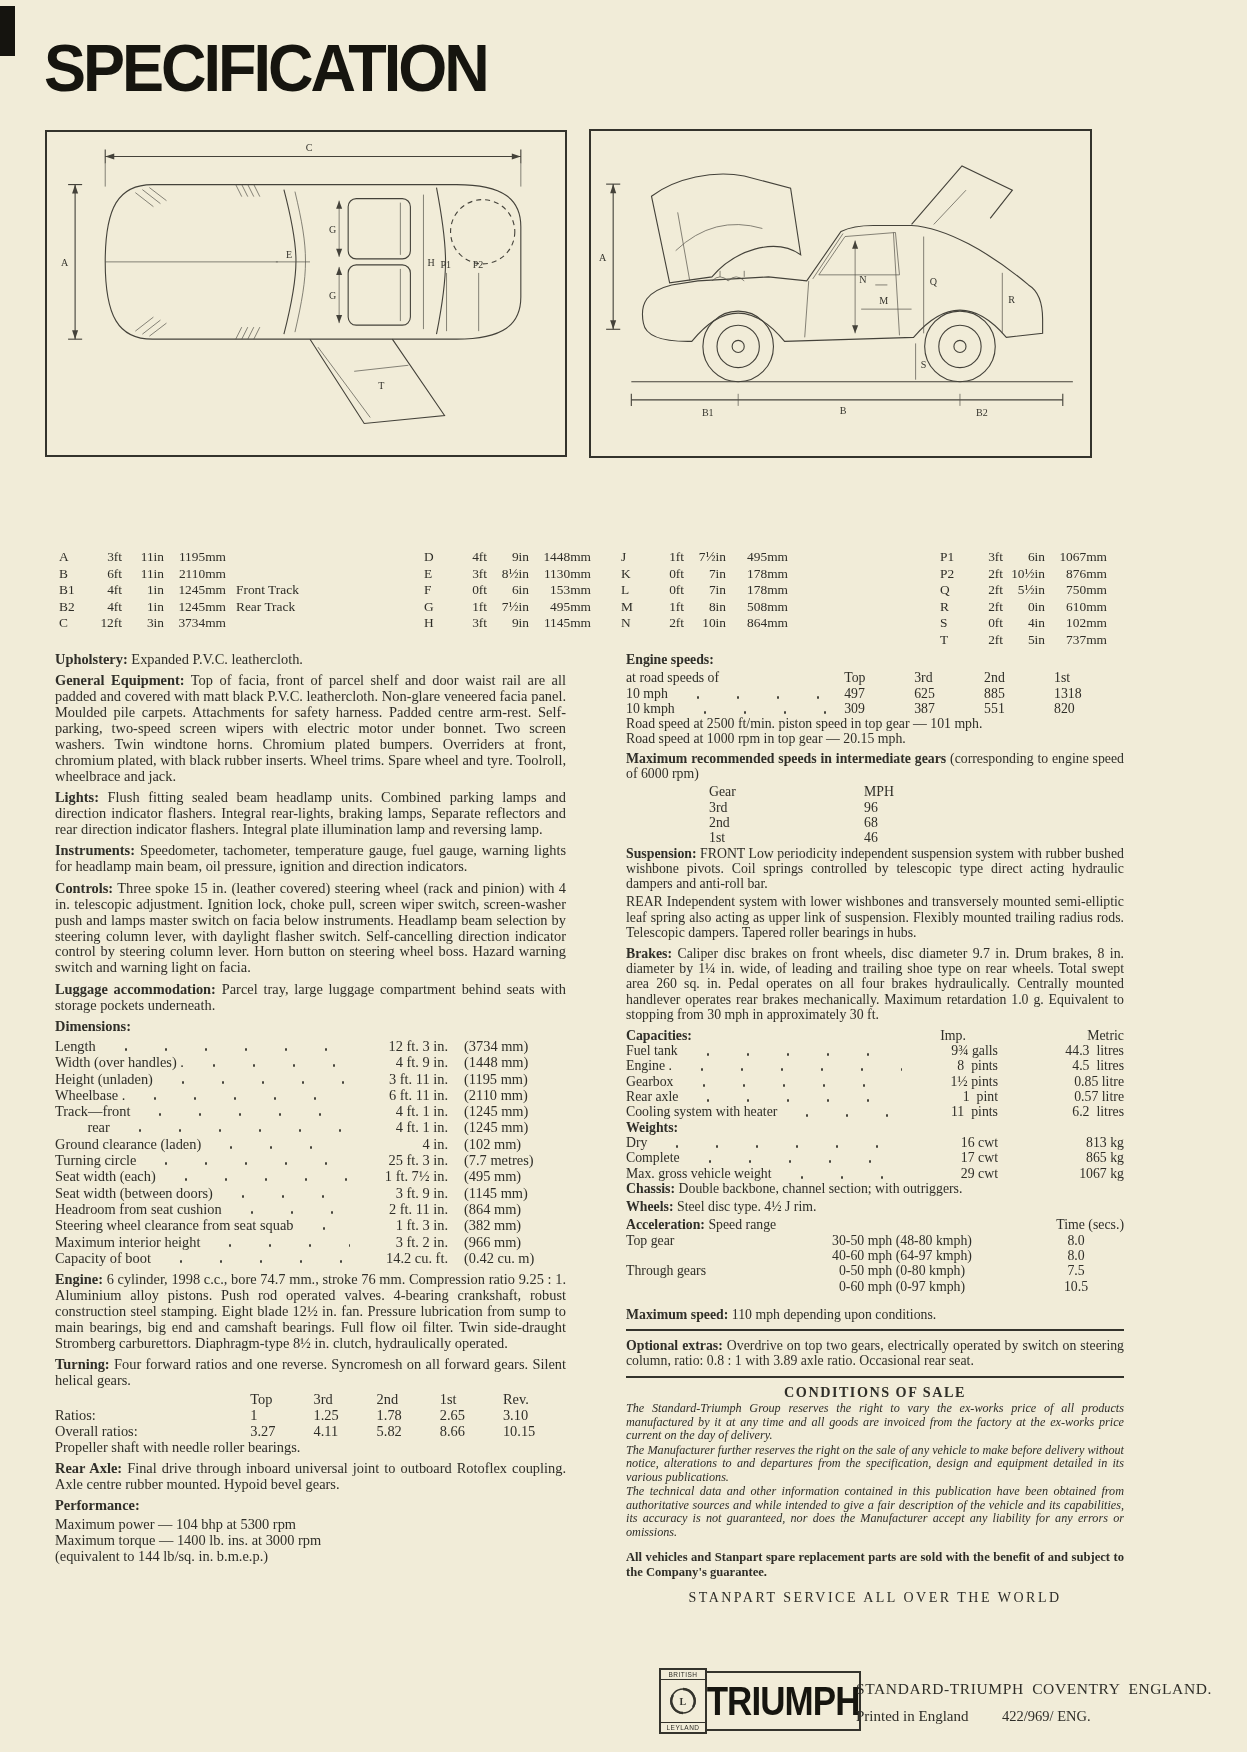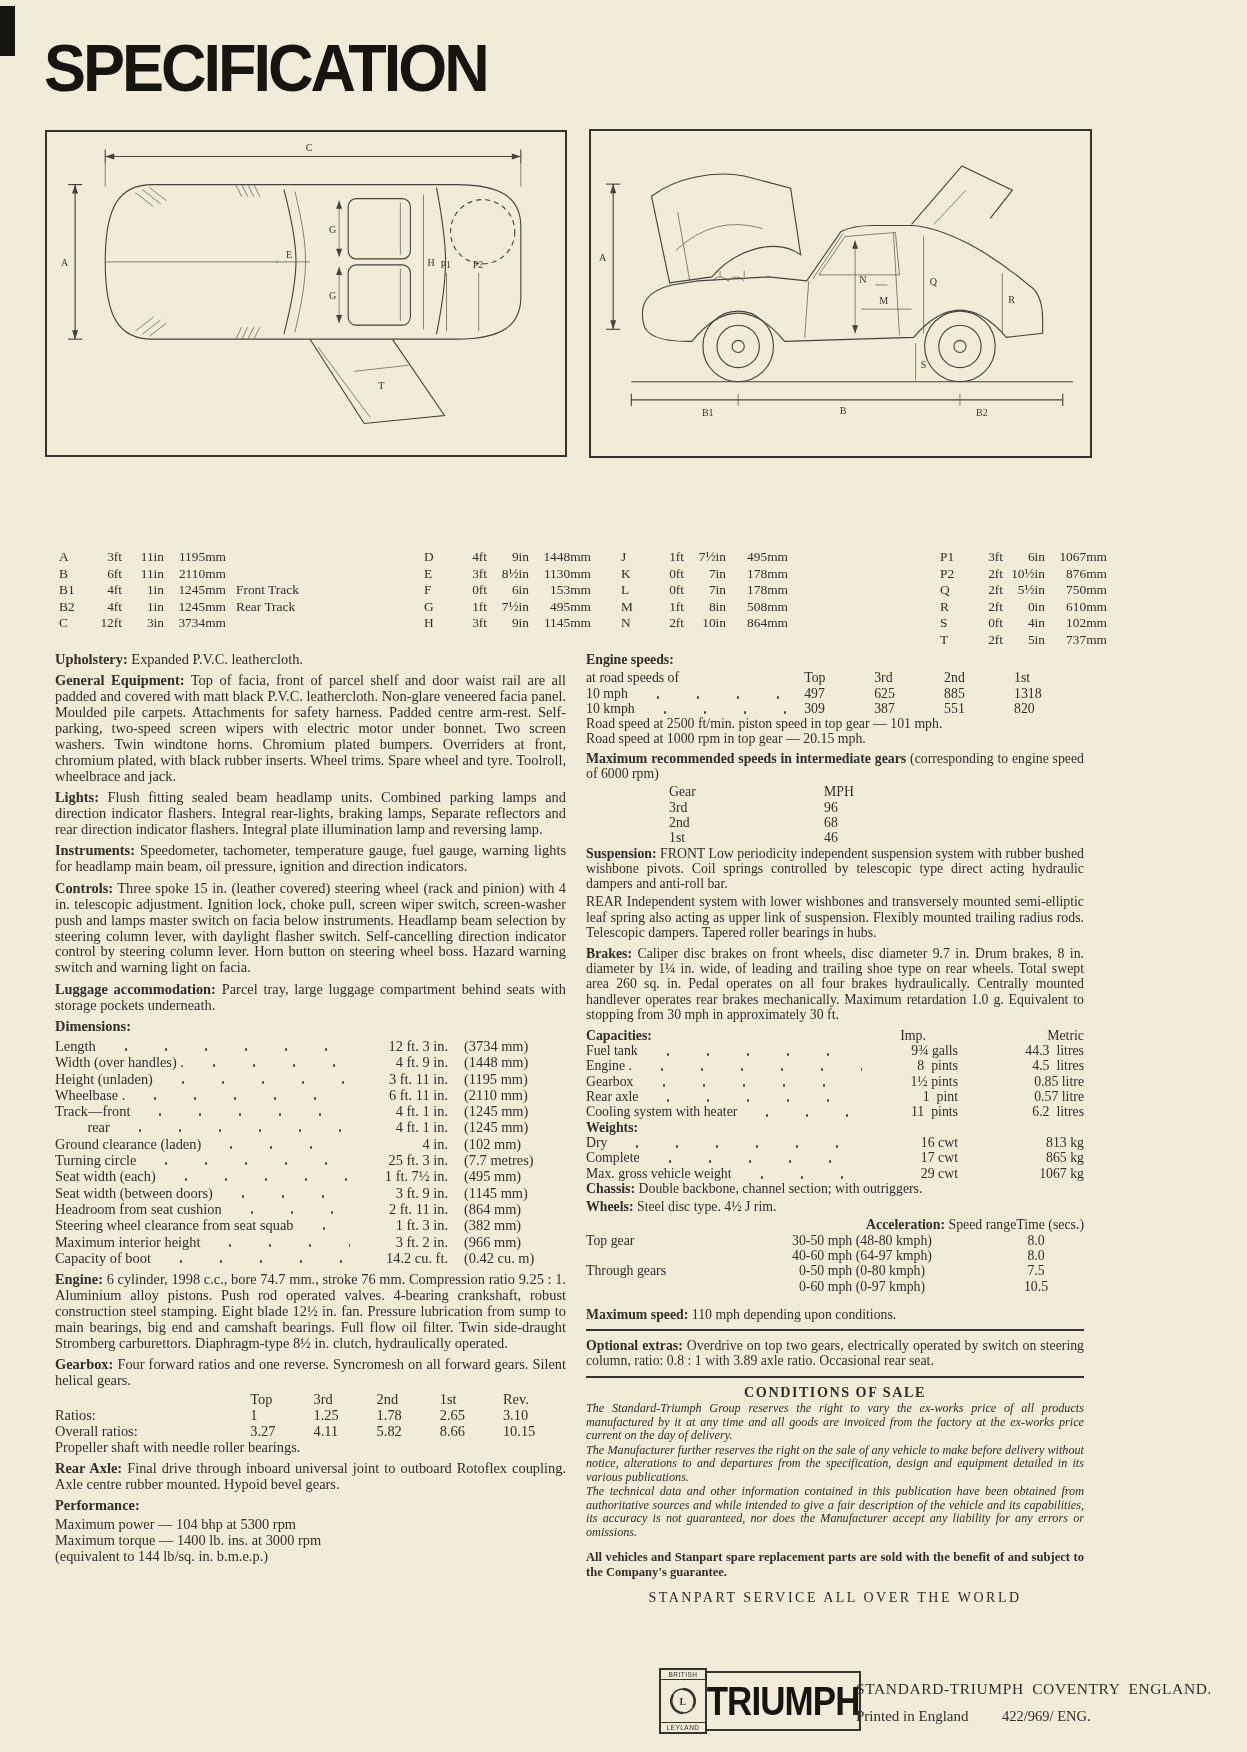--- a/index.html
+++ b/index.html
@@ -35,21 +35,21 @@
     font-size:13.4px;line-height:16.6px;}
   .dimrow .k{text-align:left;}
   .dimrow .ft{text-align:right;}
   .dimrow .in{text-align:right;}
   .dimrow .mm{text-align:right;}
   .dimrow .note{padding-left:10px;white-space:nowrap;}
 
   
   .col{position:absolute;top:652px;text-align:justify;}
   .col.left{left:55px;width:511px;font-size:14.4px;line-height:15.9px;}
-  .col.right{left:586px;width:498px;font-size:13.8px;line-height:15.3px;}
+  .col.right{left:626px;width:498px;font-size:13.8px;line-height:15.3px;}
   p.sec{margin:0 0 5.5px 0;}
   p.tight{margin:0 0 3px 0;}
   b.lead{font-weight:bold;}
 
   
   .dots{flex:1 1 auto;margin:0 6px;align-self:stretch;
     background-image:radial-gradient(circle,#46443c 1.05px,transparent 1.3px);
     background-size:40px 3px;background-repeat:repeat-x;background-position:4px 10px;}
 
   
@@ -79,21 +79,21 @@
   .caphead{display:flex;}
   .caphead .spacer{flex:1;}
   .caphead .imph{width:90px;text-align:center;}
   .caphead .meth{width:126px;text-align:right;}
   .caprow{display:flex;text-align:left;}
   .caprow .clabel{white-space:pre;}
   .caprow .cimp{width:90px;text-align:right;white-space:pre;}
   .caprow .cmet{width:126px;text-align:right;white-space:pre;}
 
   
-  .acchead{display:flex;justify-content:flex-end;}
+  .acchead{display:flex;justify-content:space-between;}
   .accrow{display:flex;text-align:left;}
   .accrow .agear{width:150px;}
   .accrow .arange{width:252px;text-align:center;}
   .accrow .atime{flex:1;text-align:center;}
 
   .rule{border:0;border-top:2px solid #34332c;margin:7px 0 7px 0;}
 
   .cond-title{text-align:center;font-weight:bold;font-size:14.2px;letter-spacing:1.5px;margin:2px 0 2px 0;}
   .cond p{font-style:italic;font-size:12.2px;line-height:13.5px;margin:0 0 1px 0;text-align:justify;}
   .guarantee{font-weight:bold;font-size:12.6px;line-height:15.2px;margin-top:11px;text-align:justify;}
@@ -532,21 +532,21 @@
       <div class="drow">
         <span class="dlabel">Capacity of boot</span>
         <span class="dots"></span>
         <span class="dimp">14.2 cu. ft.</span>
         <span class="dmet">(0.42 cu. m)</span>
       </div>
     </div>
 
   <p class="sec" style="margin-top:6px;"><b class="lead">Engine:</b> <span>6 cylinder, 1998 c.c., bore 74.7 mm., stroke 76 mm. Compression ratio 9.25 : 1. Aluminium alloy pistons. Push rod operated valves. 4-bearing crankshaft, robust construction steel stamping. Eight blade 12½ in. fan. Pressure lubrication from sump to main bearings, big end and camshaft bearings. Full flow oil filter. Twin side-draught Stromberg carburettors. Diaphragm-type 8½ in. clutch, hydraulically operated.</span></p>
 
-  <p class="tight"><b class="lead">Gearbox:</b> <span>Four forward ratios and one reverse.  Syncromesh on all forward gears. Silent helical gears.</span></p>
+  <p class="tight"><b class="lead">Turning:</b> <span>Four forward ratios and one reverse.  Syncromesh on all forward gears. Silent helical gears.</span></p>
 
   <div class="rrow">
     <span class="rlabel"></span>
     <span class="rcell">Top</span>
     <span class="rcell">3rd</span>
     <span class="rcell">2nd</span>
     <span class="rcell">1st</span>
     <span class="rcell">Rev.</span>
   </div>
   <div class="rrow">

